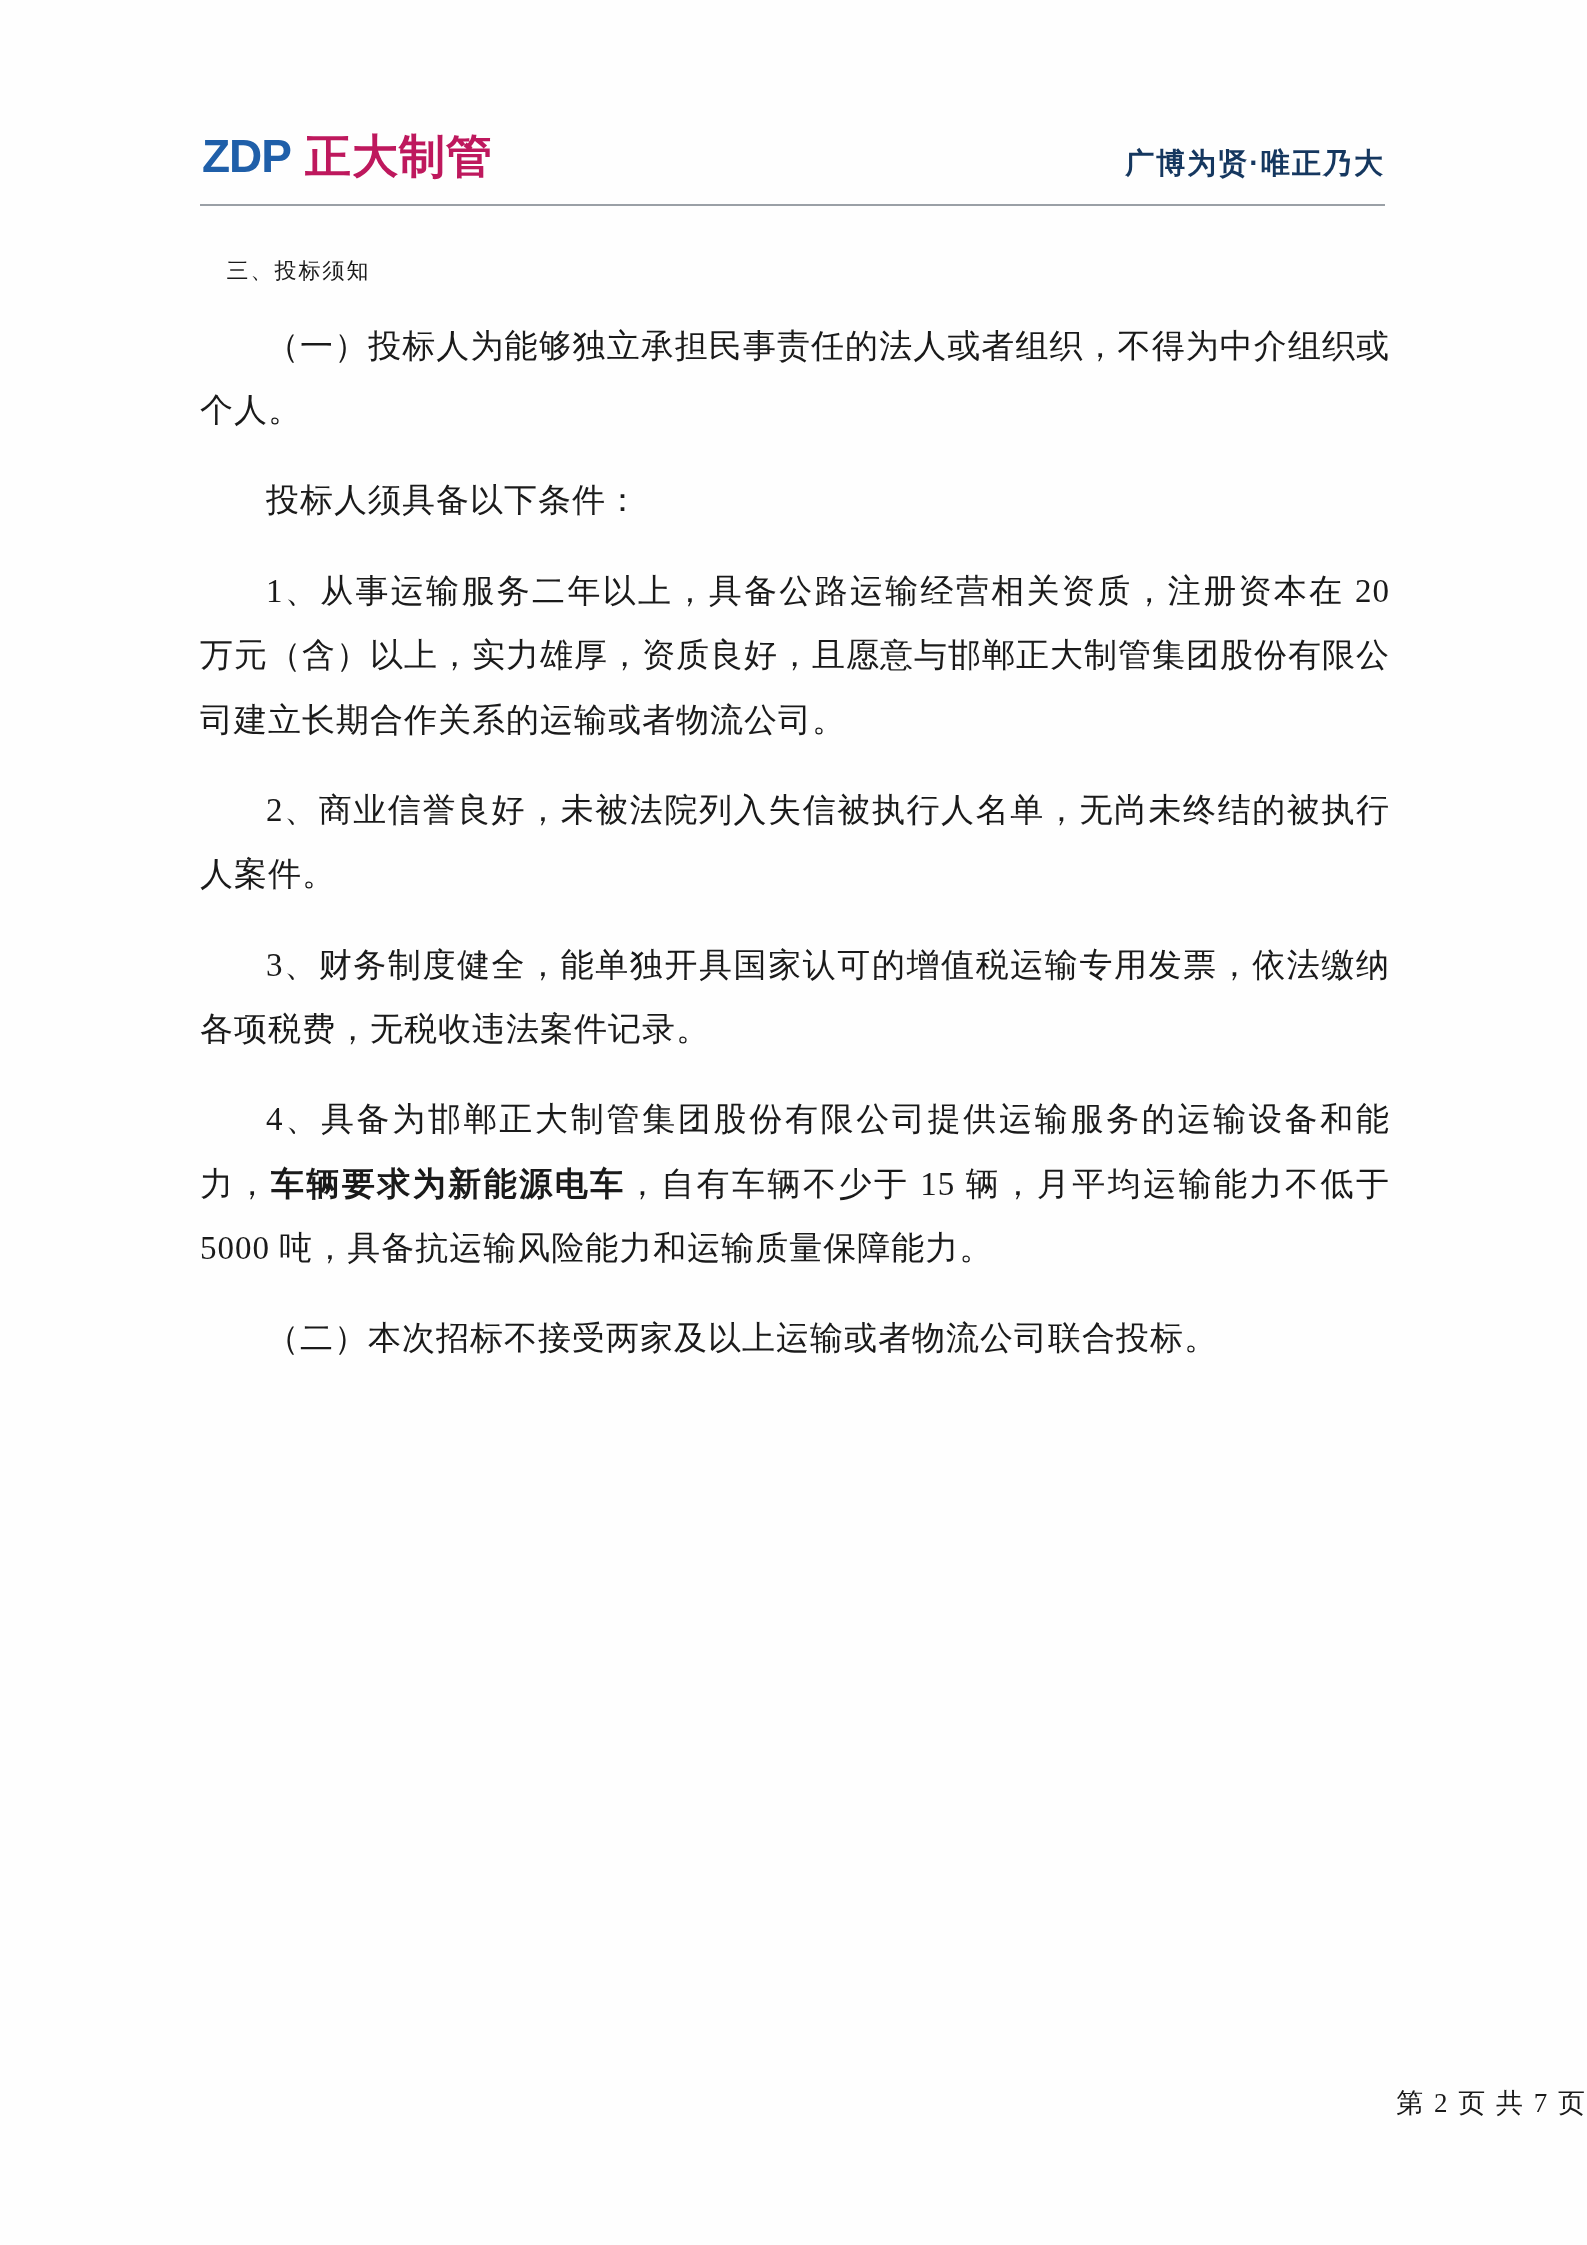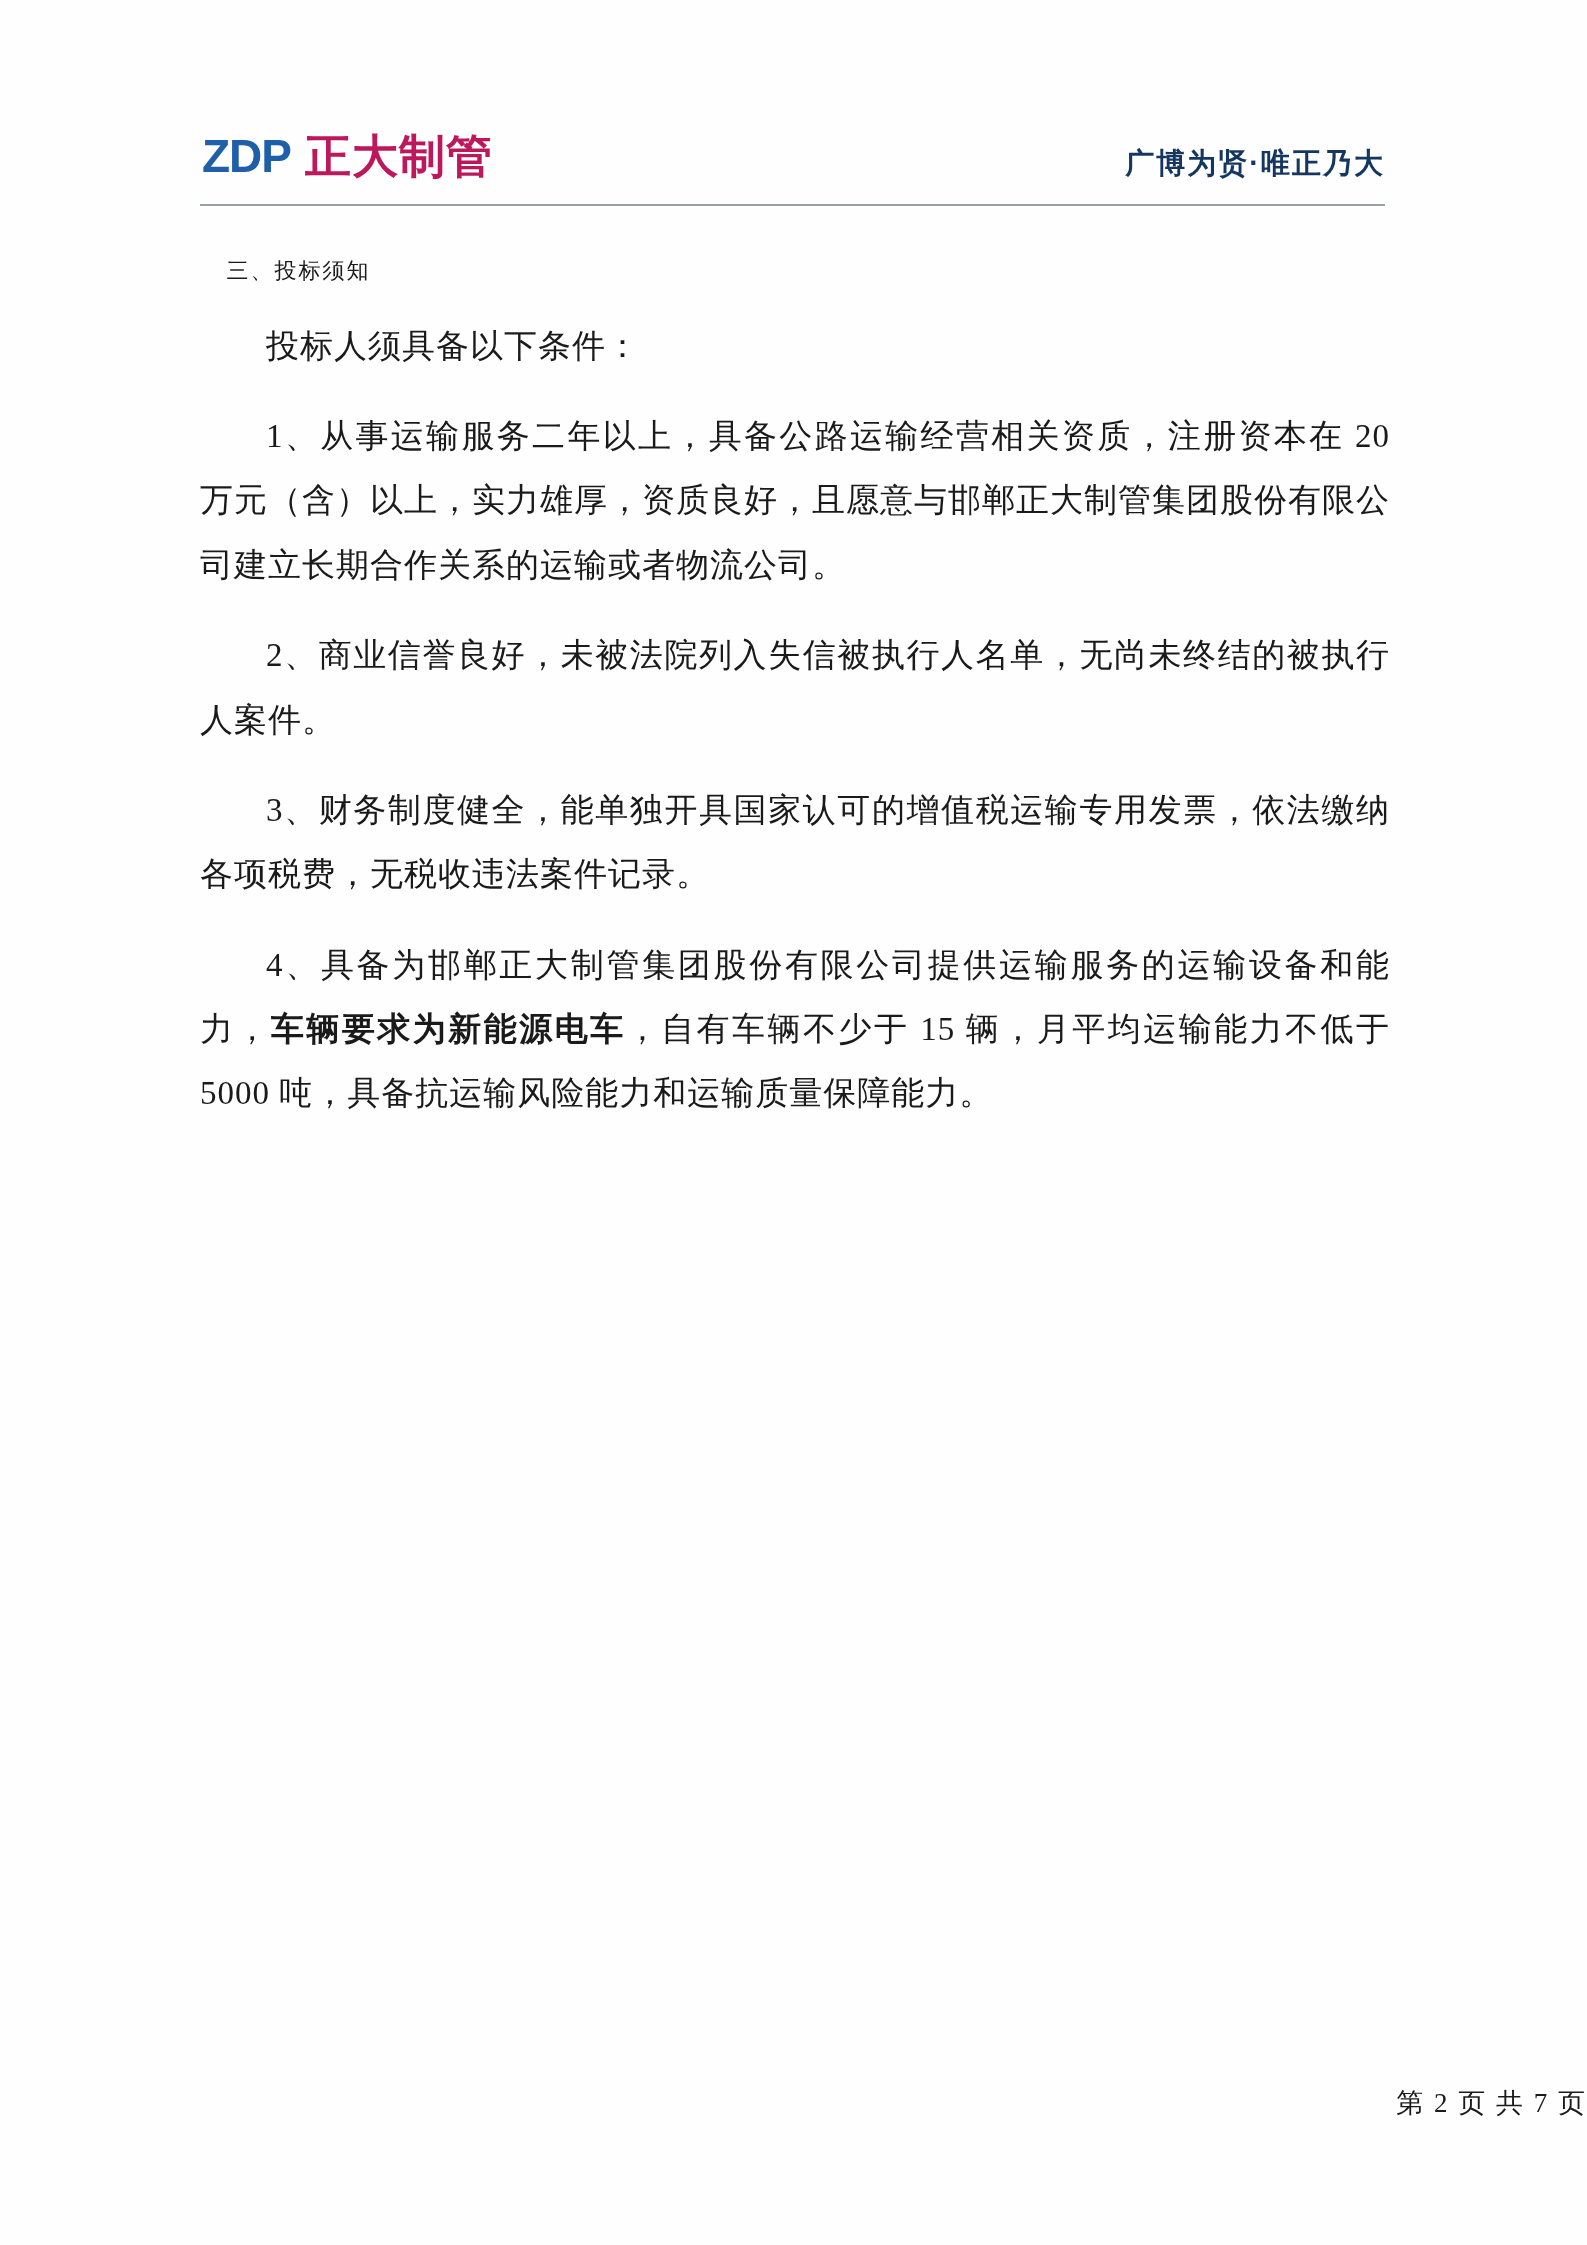--- a/index.html
+++ b/index.html
@@ -117,29 +117,31 @@
       <span class="logo-mark">ZDP</span>
       <span class="logo-text">正大制管</span>
     </div>
     <div class="slogan">广博为贤·唯正乃大</div>
   </div>
 
   <div class="content">
 
     <div class="heading">三、投标须知</div>
 
+    <p class="para indent">（一）投标人为能够独立承担民事责任的法人或者组织，不得为中介组织或个人。</p>
 
     <p class="para indent">投标人须具备以下条件：</p>
 
     <p class="para indent">1、从事运输服务二年以上，具备公路运输经营相关资质，注册资本在 20 万元（含）以上，实力雄厚，资质良好，且愿意与邯郸正大制管集团股份有限公司建立长期合作关系的运输或者物流公司。</p>
 
     <p class="para indent">2、商业信誉良好，未被法院列入失信被执行人名单，无尚未终结的被执行人案件。</p>
 
     <p class="para indent">3、财务制度健全，能单独开具国家认可的增值税运输专用发票，依法缴纳各项税费，无税收违法案件记录。</p>
 
     <p class="para indent"><span>4、具备为邯郸正大制管集团股份有限公司提供运输服务的运输设备和能力，</span><b class="emph">车辆要求为新能源电车</b><span>，自有车辆不少于 15 辆，月平均运输能力不低于 5000 吨，具备抗运输风险能力和运输质量保障能力。</span></p>
 
+    <p class="para indent">（二）本次招标不接受两家及以上运输或者物流公司联合投标。</p>
 
   </div>
 
   <div class="footer">第 2 页 共 7 页</div>
 
 </div>
 
 </body></html>

